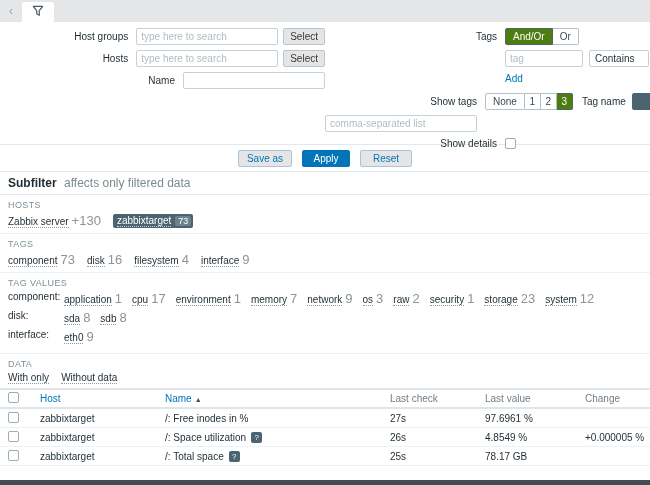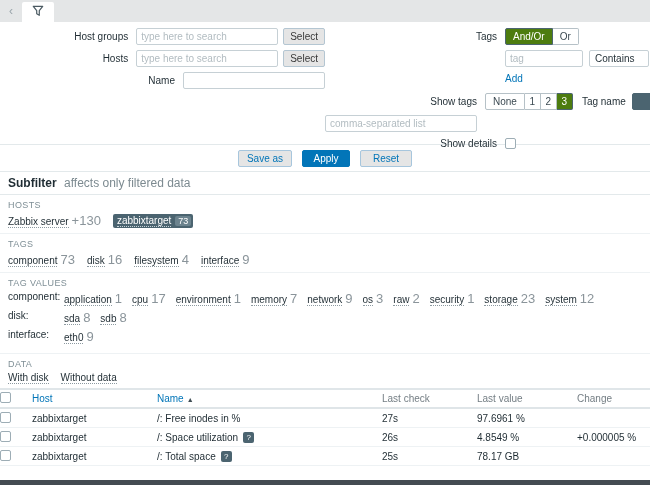--- a/index.html
+++ b/index.html
@@ -76,21 +76,21 @@
   .chip-count { background:#6c838e; color:#fff; font-size:9px; padding:0 3px; margin-left:4px;
                 border-radius:2px; }
   .tv-row { display:flex; font-size:10px; margin-bottom:4px; }
   .tv-name { width:56px; flex:0 0 56px; color:#1f2c33; }
   .tv-vals { display:flex; flex-wrap:wrap; gap:0 10px; }
   .sf-last { border-bottom:2px solid #e0e6e9; }
 
   
   .table { font-size:10px; }
   .tr { display:grid; grid-template-columns:32px 125px 225px 95px 100px 1fr;
-        align-items:center; height:19px; border-bottom:1px solid #eef2f4; }
+        align-items:center; height:19px; padding-left:8px; border-bottom:1px solid #eef2f4; }
   .thead { font-weight:normal; border-bottom:2px solid #dfe5e8; }
   .th-link { color:#0275b8; cursor:pointer; }
   .th-plain { color:#747e84; }
   .sort-arrow { font-size:7px; color:#3f4d54; margin-left:3px; }
   .cell-link { color:#1f2c33; border-bottom:1px dotted #8d9aa1; cursor:pointer; }
   .hint { display:inline-flex; align-items:center; justify-content:center; background:#4b6470;
           color:#fff; font-size:8px; width:11px; height:11px; border-radius:2px; margin-left:5px;
           cursor:pointer; vertical-align:1px; }
   .td { white-space:nowrap; overflow:hidden; }
 
@@ -234,21 +234,21 @@
             <span class="tv-vals">
               <span class="sf-item"><a class="sf-link">eth0</a><span class="sf-count">9</span></span>
             </span>
           </div>
         </div>
     </div>
 
     <div class="sf-section sf-last">
       <div class="sf-header">DATA</div>
       <div class="sf-row" id="sf-data">
-          <span class="sf-item"><a class="sf-link">With disk</a></span>
+          <span class="sf-item"><a class="sf-link">With only</a></span>
           <span class="sf-item"><a class="sf-link">Without data</a></span>
         </div>
     </div>
   </div>
 
   <div class="table">
     <div class="tr thead">
       <span class="td"><span class="checkbox"></span></span>
       <span class="td th-link">Host</span>
       <span class="td"><span class="th-link">Name</span><span class="sort-arrow">▲</span></span>

